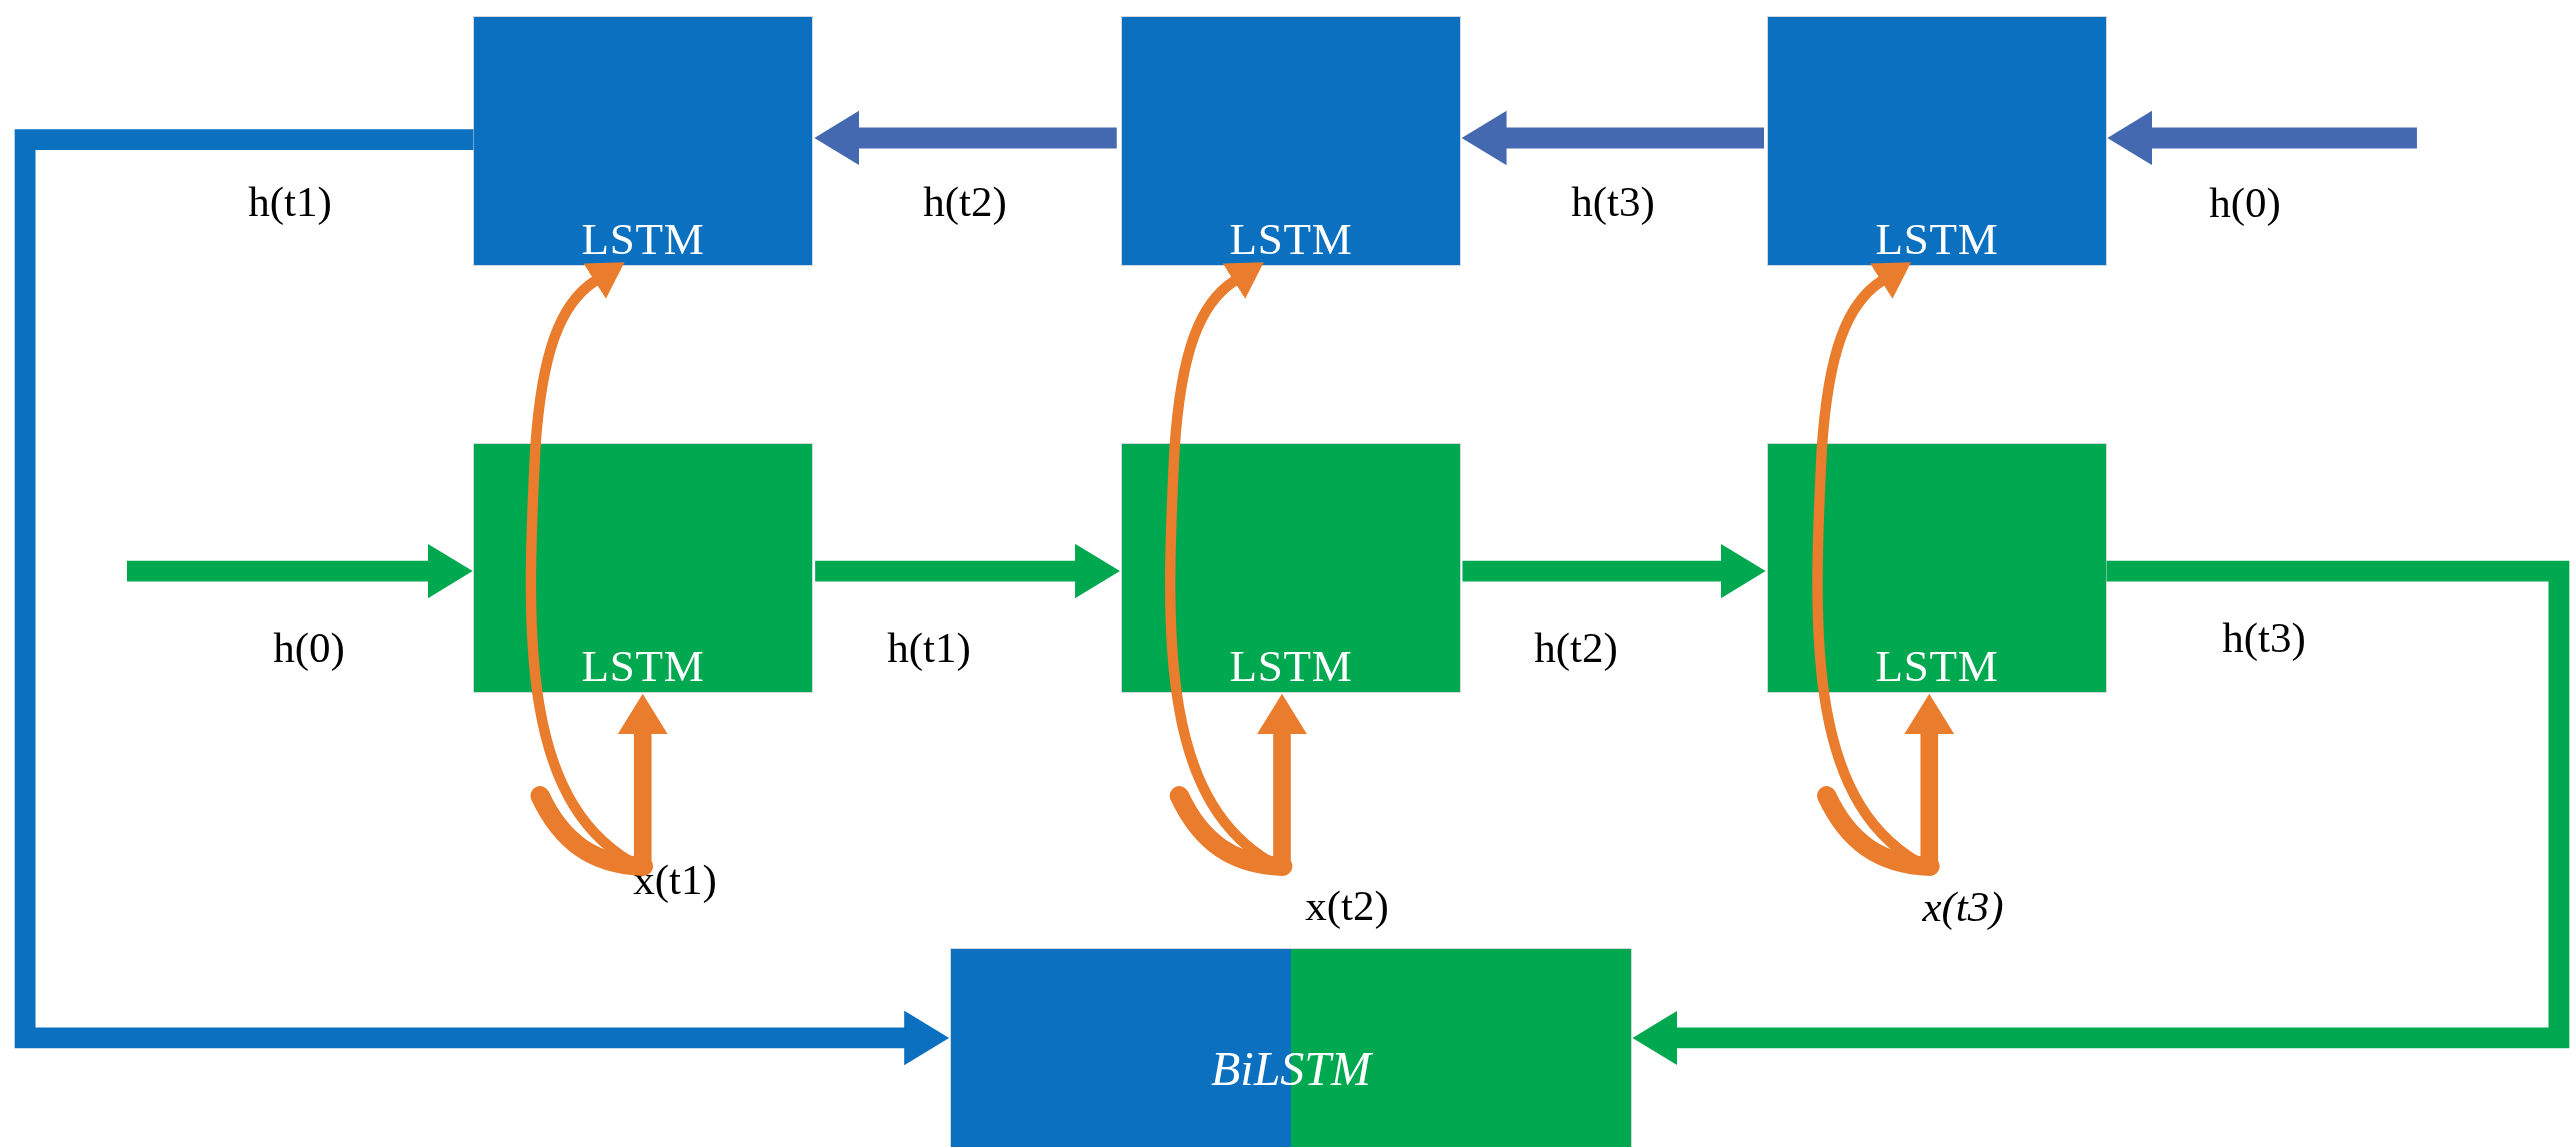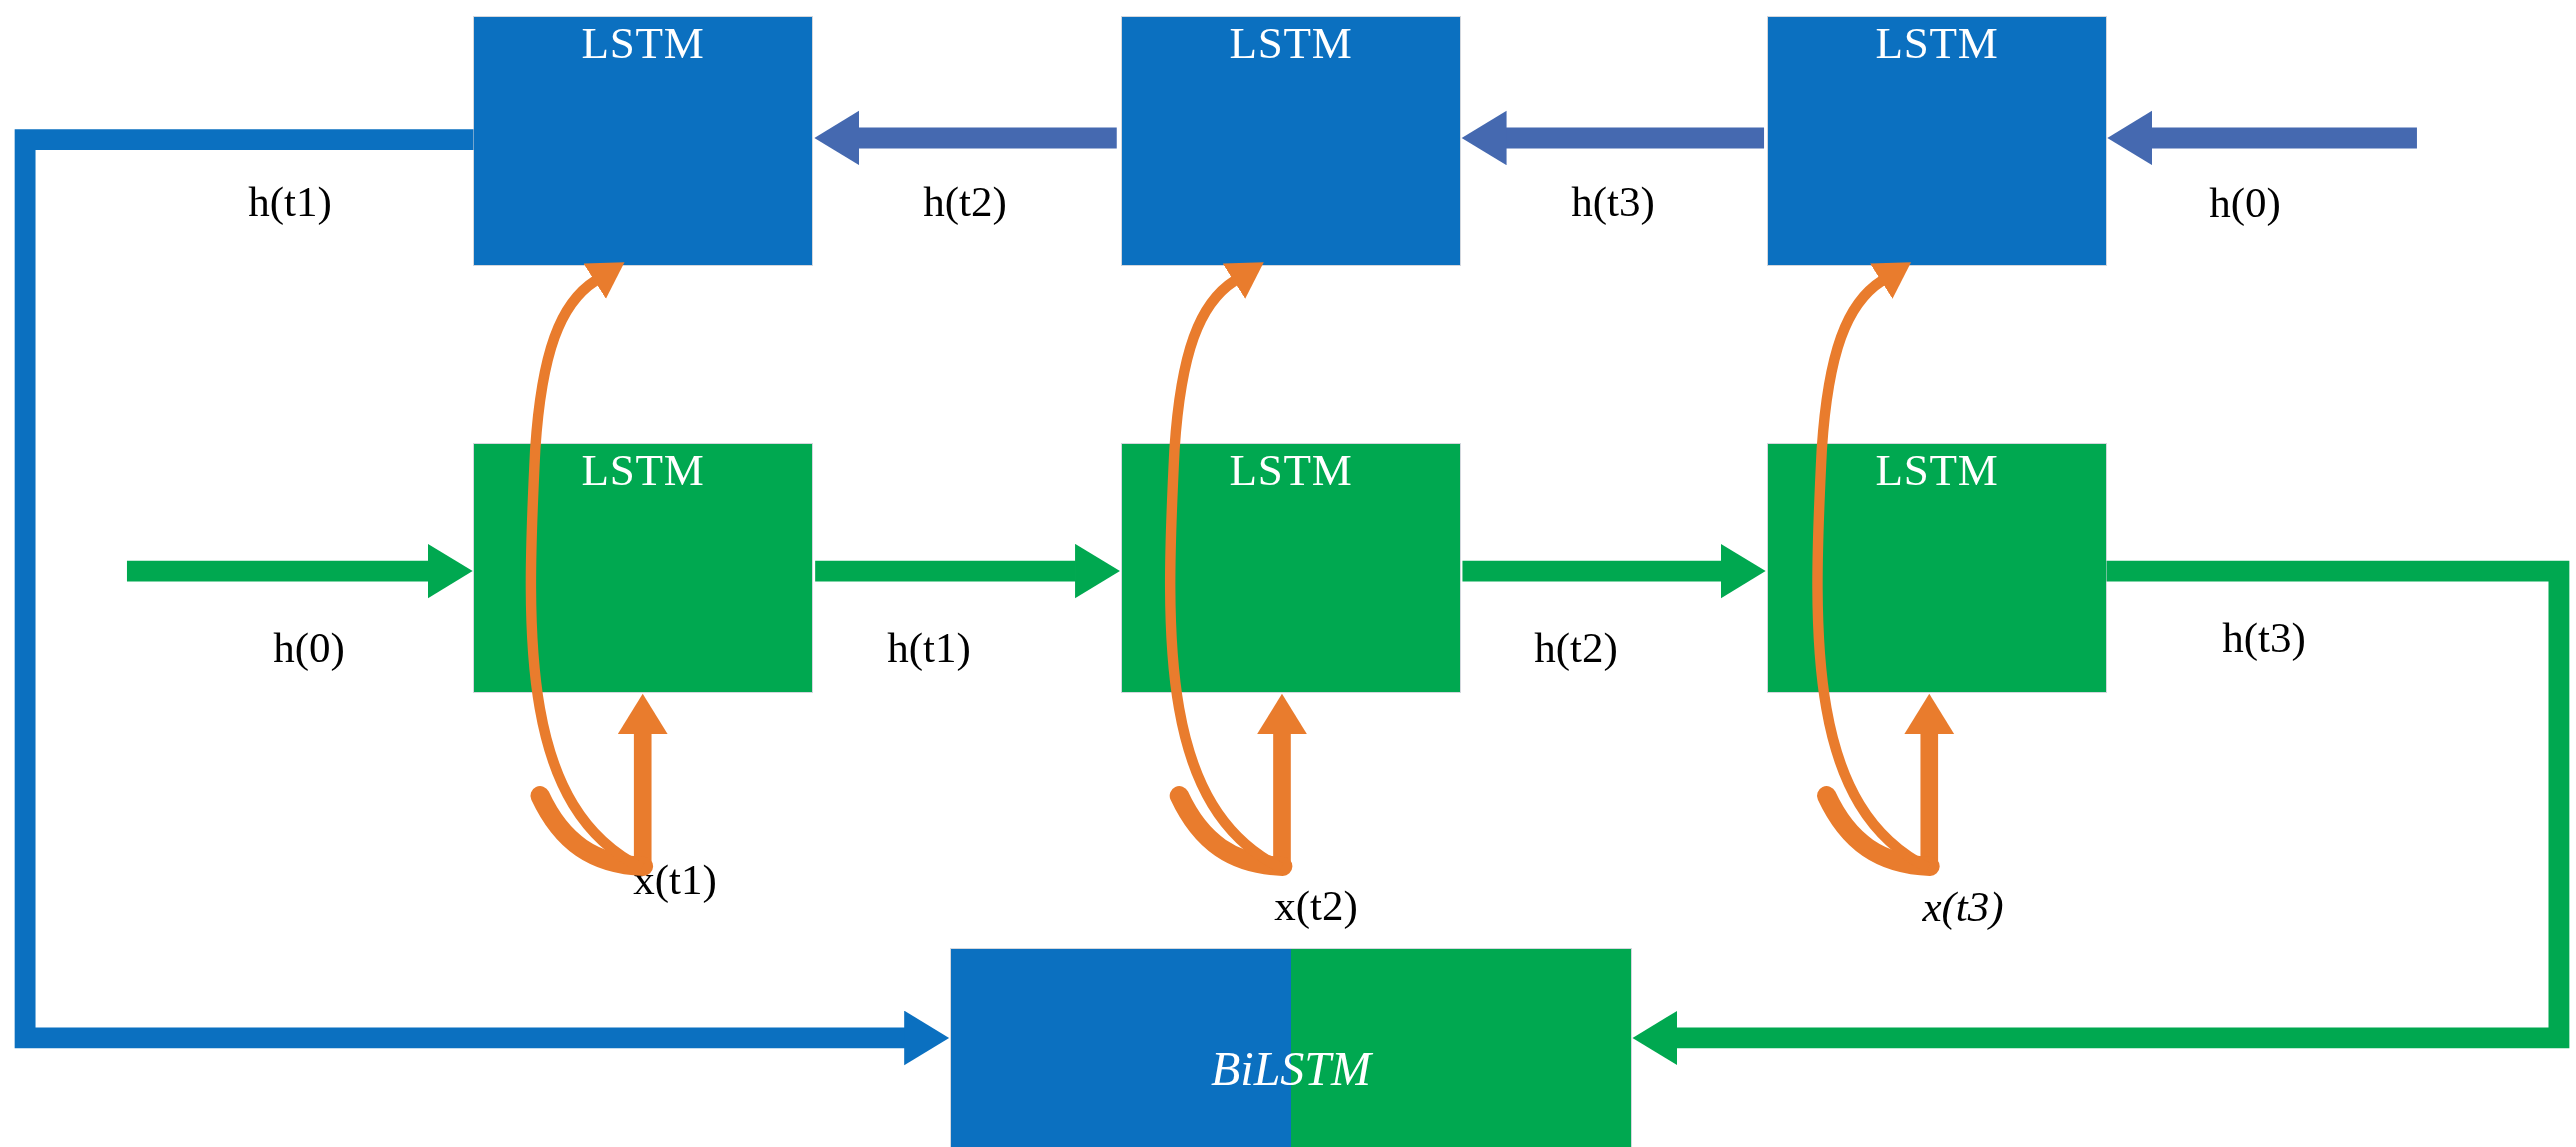--- a/index.html
+++ b/index.html
@@ -8,21 +8,21 @@
     width:2576px;height:1147px;
     background:#ffffff;
     overflow:hidden;
     font-family:"Liberation Serif", serif;
   }
   .cell{
     position:absolute;
     width:340px;height:250px;
     box-sizing:border-box;
     border:1.6px solid #d3d7dd;
-    display:flex;align-items:flex-start;justify-content:center;
+    display:flex;align-items:flex-end;justify-content:center;
     color:var(--cell-text,#fff);
     font-size:45px;
     letter-spacing:0.8px;
   }
   .cell.blue{background:var(--lstm-blue,#0B70C0);}
   .cell.green{background:var(--lstm-green,#00A850);}
   .lbl{
     position:absolute;
     transform:translate(-50%,-50%);
     font-size:43px;
@@ -96,21 +96,21 @@
   <div class="lbl" style="left:965px;top:201px;">h(t2)</div>
   <div class="lbl" style="left:1613px;top:201px;">h(t3)</div>
   <div class="lbl" style="left:2245px;top:202px;">h(0)</div>
 
   <div class="lbl" style="left:309px;top:647px;">h(0)</div>
   <div class="lbl" style="left:929px;top:647px;">h(t1)</div>
   <div class="lbl" style="left:1576px;top:647px;">h(t2)</div>
   <div class="lbl" style="left:2264px;top:637px;">h(t3)</div>
 
   <div class="lbl" style="left:675px;top:879px;">x(t1)</div>
-  <div class="lbl" style="left:1316px;top:905px;">x(t2)</div>
+  <div class="lbl" style="left:1347px;top:905px;">x(t2)</div>
   <div class="lbl" style="left:1963px;top:906px;font-style:italic;">x(t3)</div>
 
   <svg class="connectors" width="2576" height="1147" viewBox="0 0 3211 1430">
     <defs>
       <marker id="mSlate" markerUnits="userSpaceOnUse" markerWidth="58" markerHeight="70" refX="1" refY="34" orient="auto">
         <path class="mf-slate" d="M0,0 L56,34 L0,68 Z"></path>
       </marker>
       <marker id="mBlue" markerUnits="userSpaceOnUse" markerWidth="58" markerHeight="70" refX="1" refY="34" orient="auto">
         <path class="mf-blue" d="M0,0 L56,34 L0,68 Z"></path>
       </marker>

